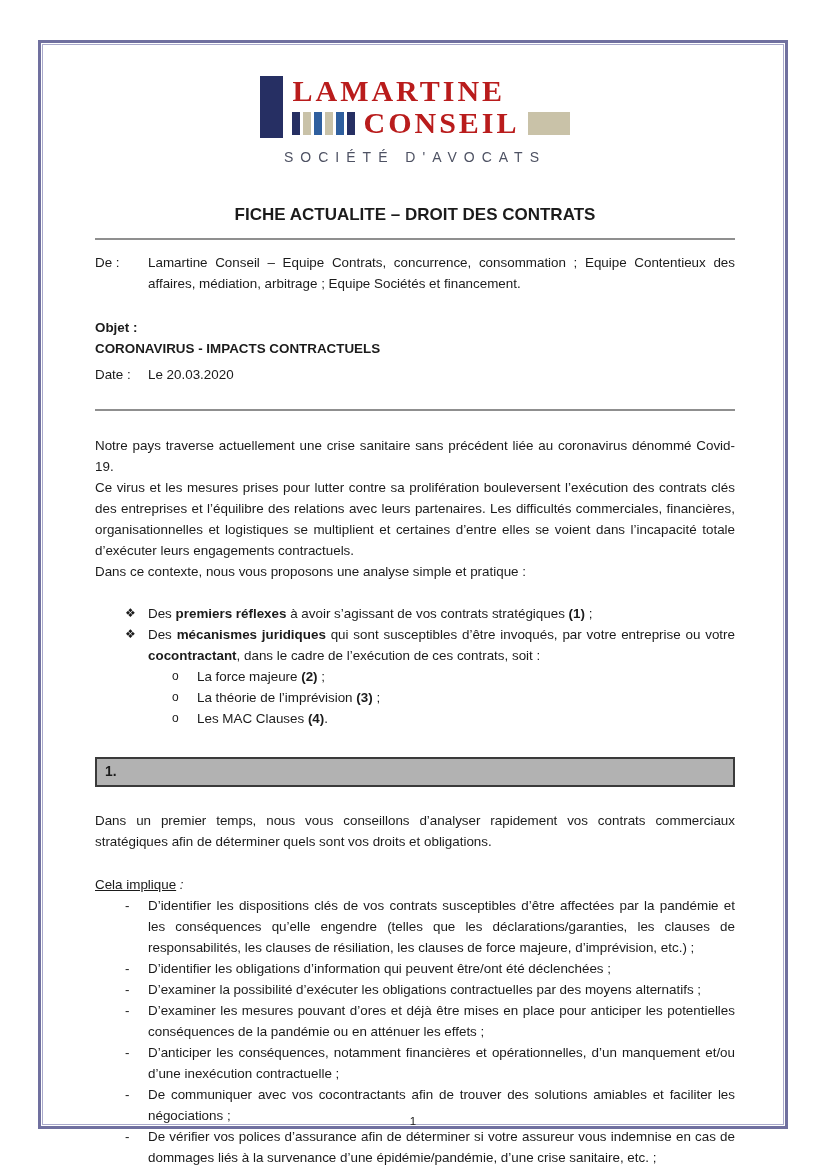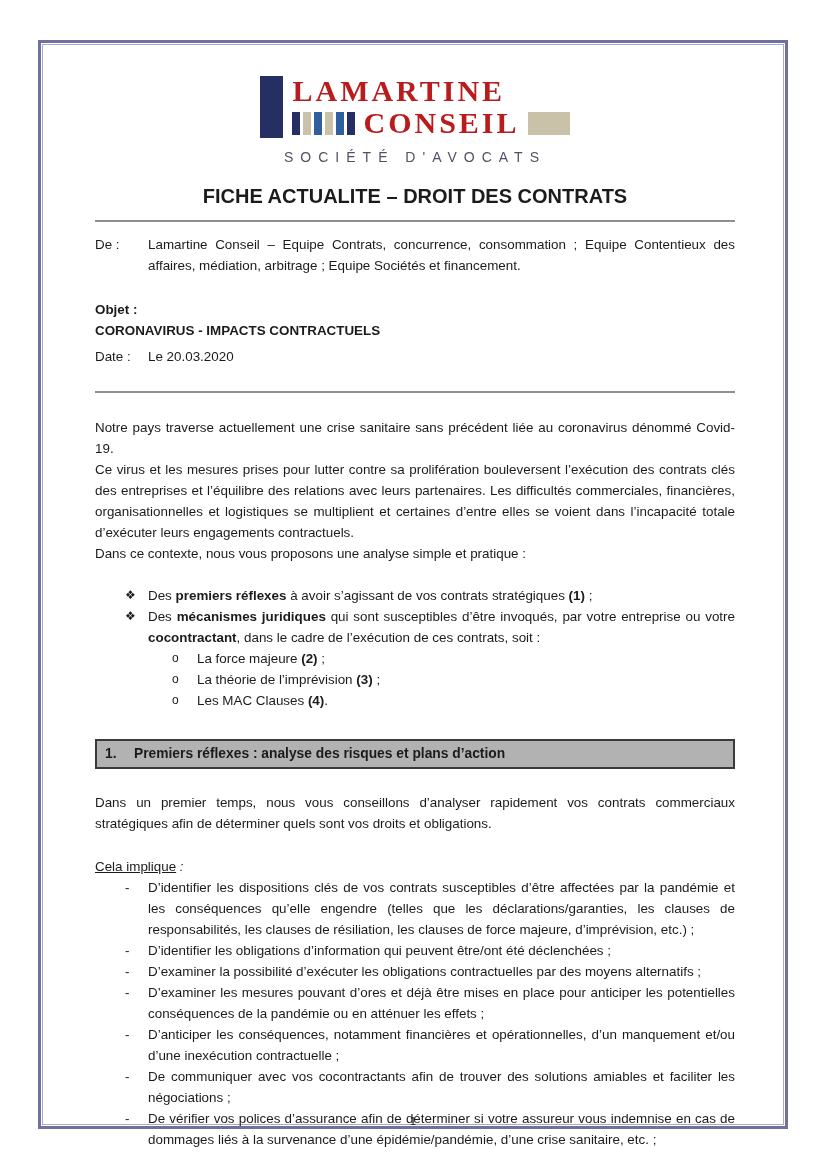--- a/index.html
+++ b/index.html
@@ -55,24 +55,24 @@
   .logo-tagline {
     margin-top: 9px;
     font-size: 14px;
     letter-spacing: 7px;
     color: #4e5263;
     white-space: nowrap;
     text-align: right;
   }
   
   .doc-title {
-    margin-top: 18px;
+    margin-top: 36px;
     text-align: center;
     font-weight: bold;
-    font-size: 20px;
+    font-size: 17px;
   }
   .rule {
     border: none;
     border-top: 2px solid #8f8f8f;
     margin-top: 13px;
   }
   .meta { margin-top: 9px; }
   .meta-row { display: flex; margin-top: 12px; }
   .meta-label { width: 53px; flex-shrink: 0; }
   .meta-value { flex: 1; text-align: justify; }
@@ -190,21 +190,20 @@
         <span class="li-body"><span>La théorie de l’imprévision </span><b>(3)</b><span> ;</span></span>
       </li>
       <li class="li">
         <span class="li-marker">o</span>
         <span class="li-body"><span>Les MAC Clauses </span><b>(4)</b><span>.</span></span>
       </li>
     </ul>
 
     <div class="section-box">
       <span class="section-number">1.</span>
-      <span>Premiers réflexes : analyse des risques et plans d’action</span>
     </div>
 
     <p class="para" style="margin-top:23px;">Dans un premier temps, nous vous conseillons d’analyser rapidement vos contrats commerciaux stratégiques afin de déterminer quels sont vos droits et obligations.</p>
 
     <p class="lead-line"><span class="lead-italic">Cela implique</span><span class="lead-suffix"> :</span></p>
 
     <ul class="dash-list">
       <li class="li">
         <span class="li-marker">-</span>
         <span class="li-body">D’identifier les dispositions clés de vos contrats susceptibles d’être affectées par la pandémie et les conséquences qu’elle engendre (telles que les déclarations/garanties, les clauses de responsabilités, les clauses de résiliation, les clauses de force majeure, d’imprévision, etc.) ;</span>

